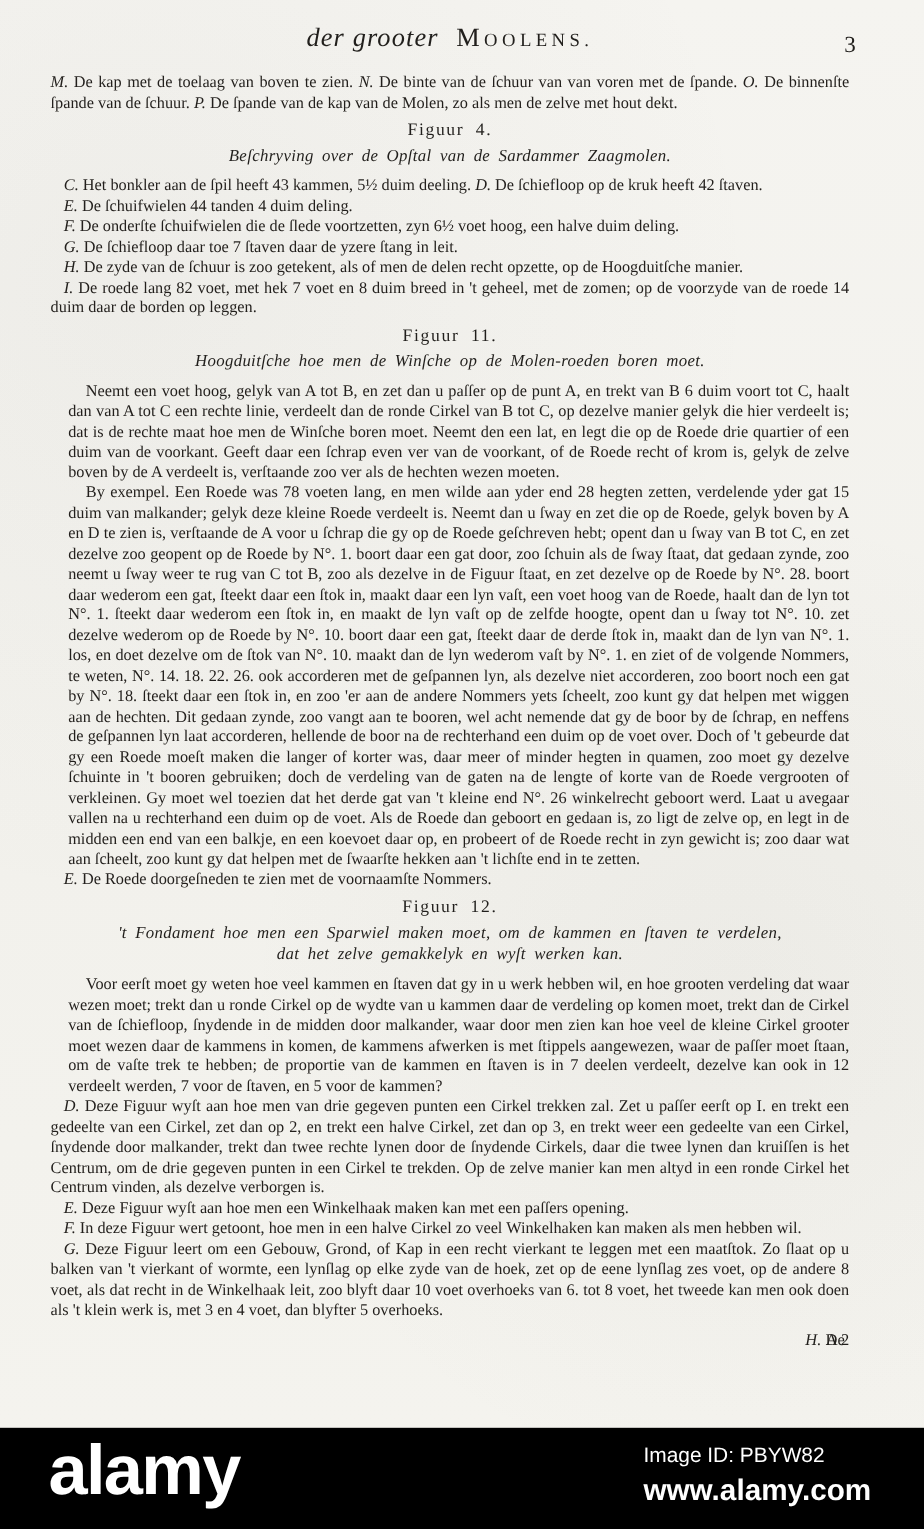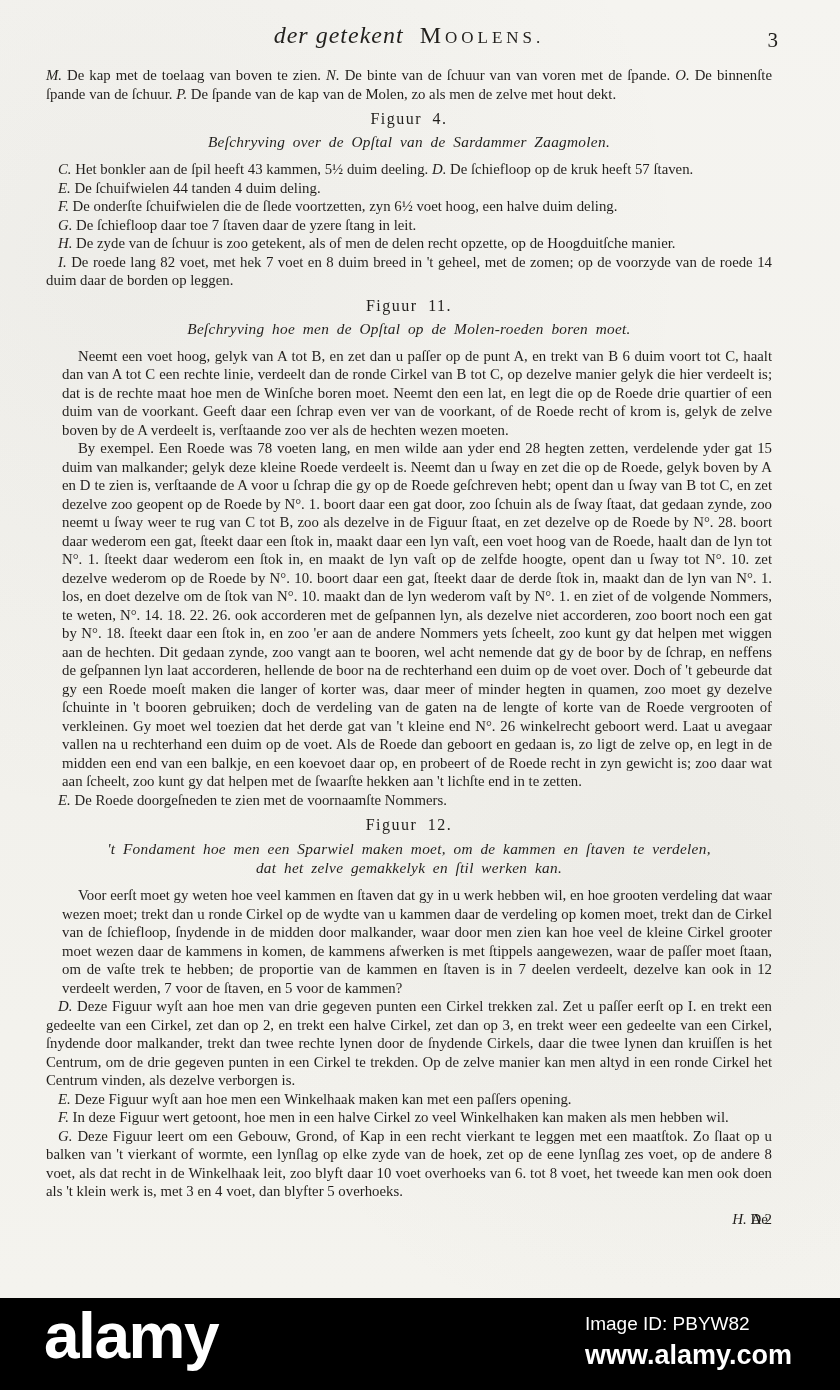--- a/index.html
+++ b/index.html
@@ -62,47 +62,47 @@
   .alamy-url { font-size:27px; font-weight:bold; }
 </style>
 </head>
 <body>
 
 <div class="canvas">
   <div class="page">
     <div class="content">
 
       <div class="running-head">
-        <span class="rh-script">der getekent</span><span class="rh-caps">MOOLENS.</span>
+        <span class="rh-script">der grooter</span><span class="rh-caps">MOOLENS.</span>
         <span class="page-num">3</span>
       </div>
 
       <p class="body"><i>M.</i><span> De kap met de toelaag van boven te zien. </span><i>N.</i><span> De binte van de ſchuur van van voren met de ſpande. </span><i>O.</i><span> De binnenſte ſpande van de ſchuur. </span><i>P.</i><span> De ſpande van de kap van de Molen, zo als men de zelve met hout dekt.</span></p>
 
       <div class="fig-caption">Figuur 4.</div>
       <div class="fig-heading">Beſchryving over de Opſtal van de Sardammer Zaagmolen.</div>
       <div>
-        <p class="body item"><i>C.</i><span> Het bonkler aan de ſpil heeft 43 kammen, 5½ duim deeling. </span><i>D.</i><span> De ſchiefloop op de kruk heeft 57 ſtaven.</span></p>
+        <p class="body item"><i>C.</i><span> Het bonkler aan de ſpil heeft 43 kammen, 5½ duim deeling. </span><i>D.</i><span> De ſchiefloop op de kruk heeft 42 ſtaven.</span></p>
         <p class="body item"><i>E.</i><span> De ſchuifwielen 44 tanden 4 duim deling.</span></p>
         <p class="body item"><i>F.</i><span> De onderſte ſchuifwielen die de ſlede voortzetten, zyn 6½ voet hoog, een halve duim deling.</span></p>
         <p class="body item"><i>G.</i><span> De ſchiefloop daar toe 7 ſtaven daar de yzere ſtang in leit.</span></p>
         <p class="body item"><i>H.</i><span> De zyde van de ſchuur is zoo getekent, als of men de delen recht opzette, op de Hoogduitſche manier.</span></p>
         <p class="body item"><i>I.</i><span> De roede lang 82 voet, met hek 7 voet en 8 duim breed in 't geheel, met de zomen; op de voorzyde van de roede 14 duim daar de borden op leggen.</span></p>
       </div>
 
       <div class="fig-caption">Figuur 11.</div>
-      <div class="fig-heading">Beſchryving hoe men de Opſtal op de Molen-roeden boren moet.</div>
+      <div class="fig-heading">Hoogduitſche hoe men de Winſche op de Molen-roeden boren moet.</div>
       <p class="body indent">Neemt een voet hoog, gelyk van A tot B, en zet dan u paſſer op de punt A, en trekt van B 6 duim voort tot C, haalt dan van A tot C een rechte linie, verdeelt dan de ronde Cirkel van B tot C, op dezelve manier gelyk die hier verdeelt is; dat is de rechte maat hoe men de Winſche boren moet. Neemt den een lat, en legt die op de Roede drie quartier of een duim van de voorkant. Geeft daar een ſchrap even ver van de voorkant, of de Roede recht of krom is, gelyk de zelve boven by de A verdeelt is, verſtaande zoo ver als de hechten wezen moeten.</p>
       <p class="body indent">By exempel. Een Roede was 78 voeten lang, en men wilde aan yder end 28 hegten zetten, verdelende yder gat 15 duim van malkander; gelyk deze kleine Roede verdeelt is. Neemt dan u ſway en zet die op de Roede, gelyk boven by A en D te zien is, verſtaande de A voor u ſchrap die gy op de Roede geſchreven hebt; opent dan u ſway van B tot C, en zet dezelve zoo geopent op de Roede by N°. 1. boort daar een gat door, zoo ſchuin als de ſway ſtaat, dat gedaan zynde, zoo neemt u ſway weer te rug van C tot B, zoo als dezelve in de Figuur ſtaat, en zet dezelve op de Roede by N°. 28. boort daar wederom een gat, ſteekt daar een ſtok in, maakt daar een lyn vaſt, een voet hoog van de Roede, haalt dan de lyn tot N°. 1. ſteekt daar wederom een ſtok in, en maakt de lyn vaſt op de zelfde hoogte, opent dan u ſway tot N°. 10. zet dezelve wederom op de Roede by N°. 10. boort daar een gat, ſteekt daar de derde ſtok in, maakt dan de lyn van N°. 1. los, en doet dezelve om de ſtok van N°. 10. maakt dan de lyn wederom vaſt by N°. 1. en ziet of de volgende Nommers, te weten, N°. 14. 18. 22. 26. ook accorderen met de geſpannen lyn, als dezelve niet accorderen, zoo boort noch een gat by N°. 18. ſteekt daar een ſtok in, en zoo 'er aan de andere Nommers yets ſcheelt, zoo kunt gy dat helpen met wiggen aan de hechten. Dit gedaan zynde, zoo vangt aan te booren, wel acht nemende dat gy de boor by de ſchrap, en neffens de geſpannen lyn laat accorderen, hellende de boor na de rechterhand een duim op de voet over. Doch of 't gebeurde dat gy een Roede moeſt maken die langer of korter was, daar meer of minder hegten in quamen, zoo moet gy dezelve ſchuinte in 't booren gebruiken; doch de verdeling van de gaten na de lengte of korte van de Roede vergrooten of verkleinen. Gy moet wel toezien dat het derde gat van 't kleine end N°. 26 winkelrecht geboort werd. Laat u avegaar vallen na u rechterhand een duim op de voet. Als de Roede dan geboort en gedaan is, zo ligt de zelve op, en legt in de midden een end van een balkje, en een koevoet daar op, en probeert of de Roede recht in zyn gewicht is; zoo daar wat aan ſcheelt, zoo kunt gy dat helpen met de ſwaarſte hekken aan 't lichſte end in te zetten.</p>
       <p class="body item"><i>E.</i><span> De Roede doorgeſneden te zien met de voornaamſte Nommers.</span></p>
 
       <div class="fig-caption">Figuur 12.</div>
       <div class="fig-heading">
         <div>'t Fondament hoe men een Sparwiel maken moet, om de kammen en ſtaven te verdelen,</div>
-        <div>dat het zelve gemakkelyk en ſtil werken kan.</div>
+        <div>dat het zelve gemakkelyk en wyſt werken kan.</div>
       </div>
       <p class="body indent">Voor eerſt moet gy weten hoe veel kammen en ſtaven dat gy in u werk hebben wil, en hoe grooten verdeling dat waar wezen moet; trekt dan u ronde Cirkel op de wydte van u kammen daar de verdeling op komen moet, trekt dan de Cirkel van de ſchiefloop, ſnydende in de midden door malkander, waar door men zien kan hoe veel de kleine Cirkel grooter moet wezen daar de kammens in komen, de kammens afwerken is met ſtippels aangewezen, waar de paſſer moet ſtaan, om de vaſte trek te hebben; de proportie van de kammen en ſtaven is in 7 deelen verdeelt, dezelve kan ook in 12 verdeelt werden, 7 voor de ſtaven, en 5 voor de kammen?</p>
       <p class="body item"><i>D.</i><span> Deze Figuur wyſt aan hoe men van drie gegeven punten een Cirkel trekken zal. Zet u paſſer eerſt op I. en trekt een gedeelte van een Cirkel, zet dan op 2, en trekt een halve Cirkel, zet dan op 3, en trekt weer een gedeelte van een Cirkel, ſnydende door malkander, trekt dan twee rechte lynen door de ſnydende Cirkels, daar die twee lynen dan kruiſſen is het Centrum, om de drie gegeven punten in een Cirkel te trekden. Op de zelve manier kan men altyd in een ronde Cirkel het Centrum vinden, als dezelve verborgen is.</span></p>
       <p class="body item"><i>E.</i><span> Deze Figuur wyſt aan hoe men een Winkelhaak maken kan met een paſſers opening.</span></p>
       <p class="body item"><i>F.</i><span> In deze Figuur wert getoont, hoe men in een halve Cirkel zo veel Winkelhaken kan maken als men hebben wil.</span></p>
       <p class="body item"><i>G.</i><span> Deze Figuur leert om een Gebouw, Grond, of Kap in een recht vierkant te leggen met een maatſtok. Zo ſlaat op u balken van 't vierkant of wormte, een lynſlag op elke zyde van de hoek, zet op de eene lynſlag zes voet, op de andere 8 voet, als dat recht in de Winkelhaak leit, zoo blyft daar 10 voet overhoeks van 6. tot 8 voet, het tweede kan men ook doen als 't klein werk is, met 3 en 4 voet, dan blyfter 5 overhoeks.</span></p>
 
       <div class="footer-line">
         <span class="sig">A 2</span>
         <span class="catchword"><i>H.</i><span> De</span></span>

